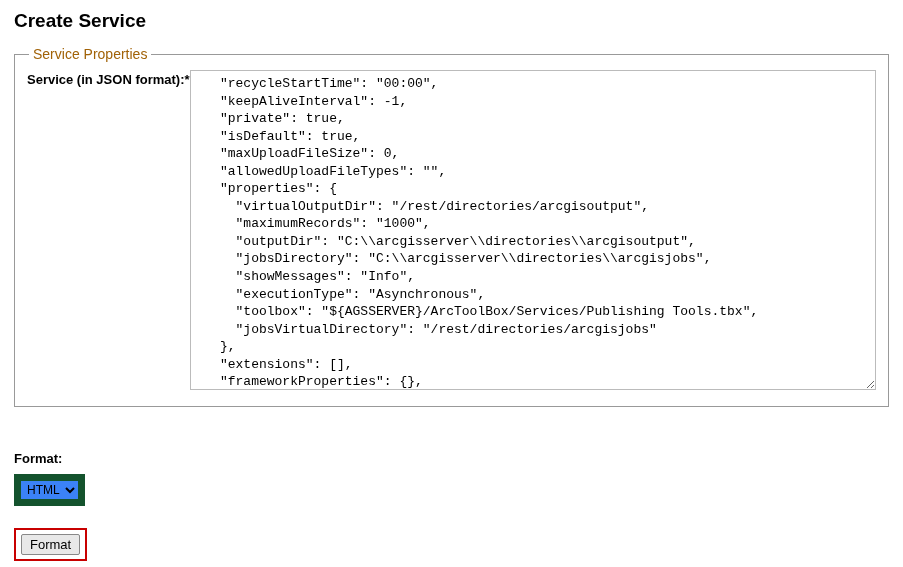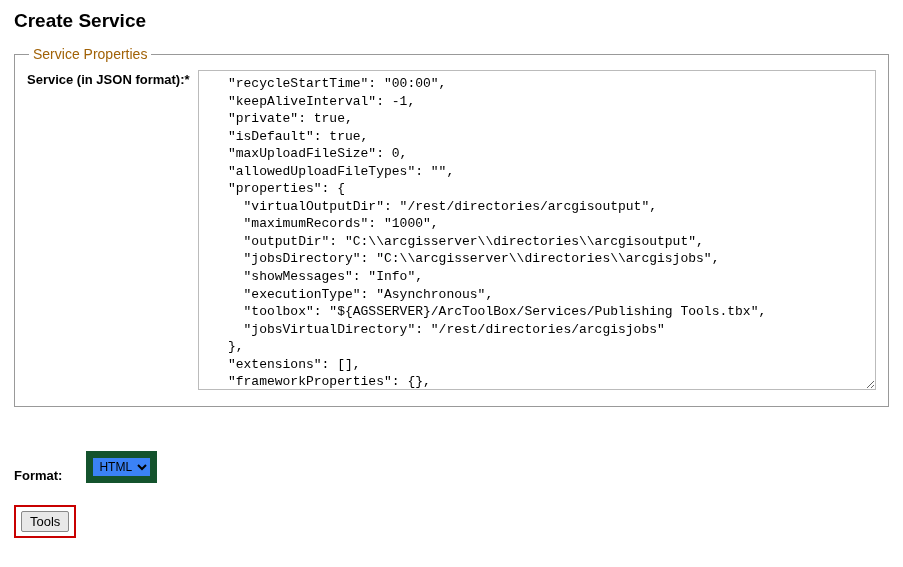--- a/index.html
+++ b/index.html
@@ -29,21 +29,20 @@
     }
     fieldset.service-properties legend {
       font-size: 14px;
       color: #a16207;
       padding: 0 4px;
       margin-left: 2px;
     }
     .form-row {
       display: flex;
       align-items: flex-start;
-      gap: 8px;
     }
     .form-label {
       font-weight: bold;
       font-size: 13px;
       color: #000;
       white-space: nowrap;
       padding-top: 2px;
     }
     .json-textarea {
       flex: 1;
@@ -54,23 +53,24 @@
       padding: 4px 6px;
       height: 320px;
       resize: both;
       overflow-y: scroll;
       white-space: pre;
       color: #000;
       background: #fff;
     }
     .format-row {
       display: flex;
-      align-items: flex-end;
-      gap: 24px;
+      align-items: flex-start;
+      gap: 8px;
       margin-bottom: 22px;
+      flex-direction: column;
     }
     .format-label {
       font-weight: bold;
       font-size: 13px;
       color: #000;
     }
     select.format-select {
       font-size: 12px;
       padding: 1px 2px;
       border: 7px solid #14532d;
@@ -126,17 +126,17 @@
 </fieldset>
 
 <div class="format-row">
   <label class="format-label">Format:</label>
   <select class="format-select">
     <option>HTML</option>
   </select>
 </div>
 
 <div class="button-wrap">
-  <button class="create-btn" type="button">Tools</button>
+  <button class="create-btn" type="button">Format</button>
 </div>
 
 
 
 
 </body></html>

